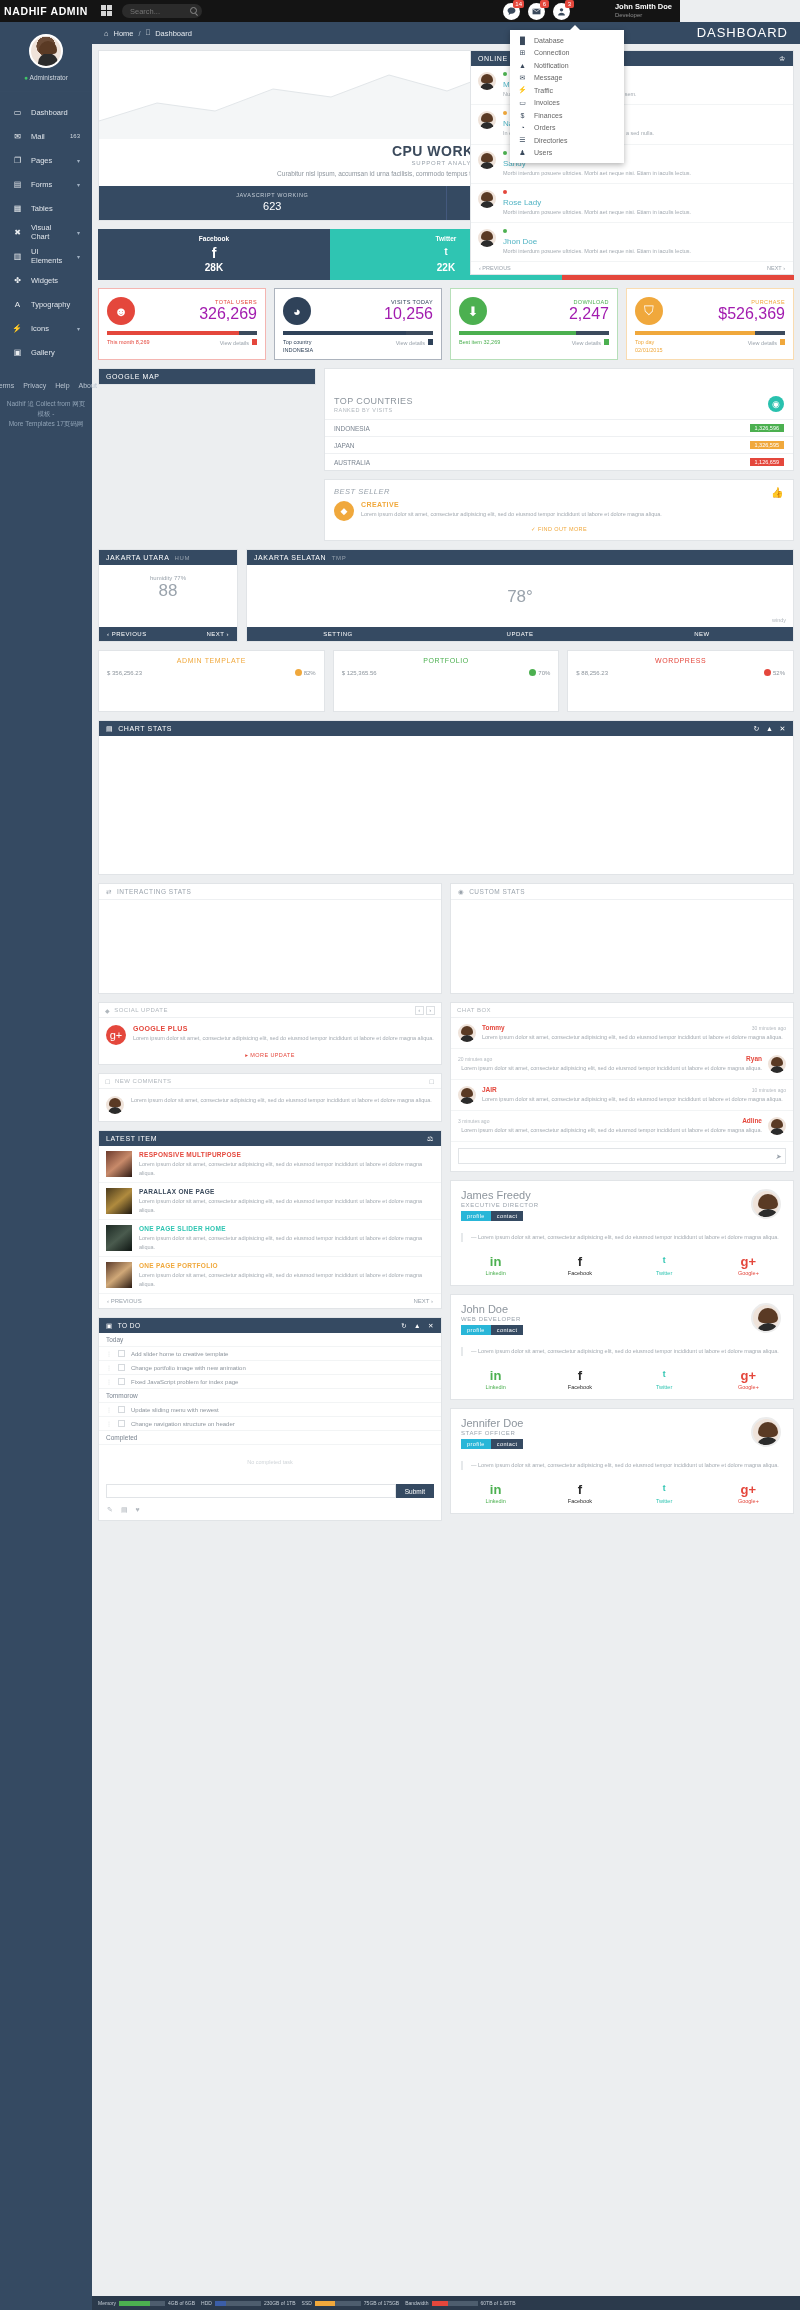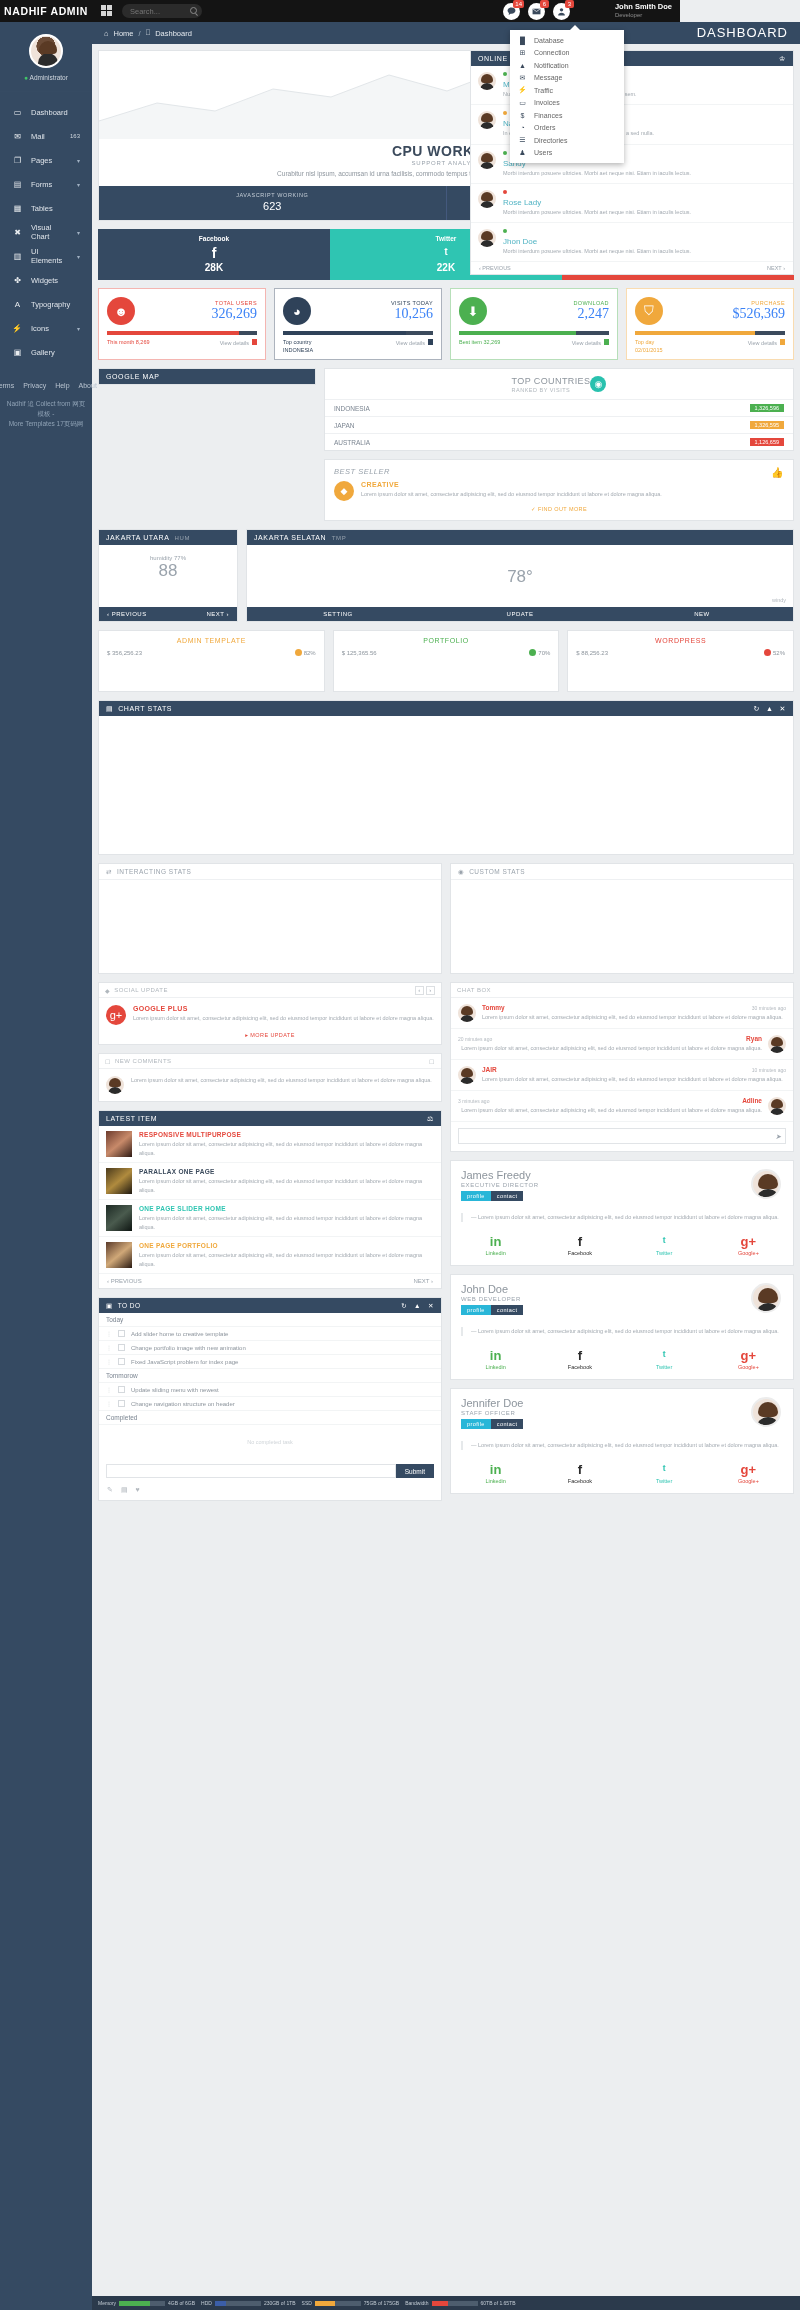--- a/index.html
+++ b/index.html
@@ -92,39 +92,39 @@
   .soc .si{ font-size:14px; margin:3px 0 1px 0; font-weight:bold; }
   .soc .sv{ font-size:10px; font-weight:bold; }
   
   .stat-row{ display:flex; gap:8px; margin:8px 6px 0 6px; }
   .stat{ flex:1; background:#fff; border:1px solid; padding:8px 8px 5px 8px; }
   .stat-top{ display:flex; align-items:center; gap:8px; }
   .stat-circ{ width:28px; height:28px; border-radius:50%; display:flex; align-items:center;
               justify-content:center; color:#fff; font-size:13px; flex-shrink:0;}
   .stat-txt{ flex:1; text-align:right; }
   .stat-txt .lb{ font-size:5.5px; letter-spacing:.4px; }
-  .stat-txt .vl{ font-size:14px; color:#3b82f6;font-family:Liberation Serif, serif; }
+  .stat-txt .vl{ font-size:16px; color:#a21caf; }
   .stat-bar{ height:4px; background:#3b4a5c; margin-top:6px; position:relative; }
   .stat-bar i{ position:absolute; left:0; top:0; height:4px; display:block; }
   .stat-foot{ display:flex; justify-content:space-between; margin-top:4px; font-size:5.5px; }
   .stat-foot .lf{ line-height:1.4; }
   .stat-foot .rt{ color:#9aa3ac; }
   
   .panel{ background:#fff; border:1px solid #e1e4e7; }
   .panel-head{ background:#354a62; color:#fff; font-size:7px; letter-spacing:.6px;
                height:15px; display:flex; align-items:center; padding:0 7px; justify-content:space-between;}
   .panel-head .ctrls{ display:flex; gap:6px; font-size:7px; }
   .row2{ display:flex; gap:8px; margin:8px 6px 0 6px; }
   
   .map-body{ height:125px; position:relative; background:#fff; }
   .map-addr{ position:absolute; left:8px; bottom:24px; font-size:5.5px; color:#9aa3ac; line-height:1.5;}
   .map-name{ position:absolute; left:8px; bottom:6px; font-size:9px; color:#52b4c4; letter-spacing:.4px;}
   .map-pin{ position:absolute; right:28px; bottom:12px; width:10px; height:10px; }
   
-  .tc-head{ padding:7px 9px 6px 9px; display:flex; justify-content:center; align-items:flex-start;}
+  .tc-head{ padding:7px 9px 6px 9px; display:flex; justify-content:space-between; align-items:flex-start;margin-top:20px;}
   .tc-head .t{ font-size:9px; color:#8d959d; letter-spacing:.4px;}
   .tc-head .s{ font-size:5.5px; color:#b0b7bd; letter-spacing:.5px; margin-top:1px;}
   .tc-globe{ width:16px; height:16px; border-radius:50%; background:#29c1ae; color:#fff;
              display:flex; align-items:center; justify-content:center; font-size:9px;}
   .tc-row{ display:flex; justify-content:space-between; align-items:center; padding:4px 9px;
            border-top:1px solid #eef0f2; font-size:6.5px; color:#7b8591; }
   .tc-val{ color:#fff; font-size:5.5px; padding:1px 5px; }
   .bs{ margin-top:8px; background:#fff; border:1px solid #e1e4e7; padding:7px 9px 8px 9px; position:relative;}
   .bs-t{ font-size:7.5px; font-style:italic; color:#9aa3ac; letter-spacing:.5px; }
   .bs-body{ display:flex; gap:7px; margin-top:5px; }

